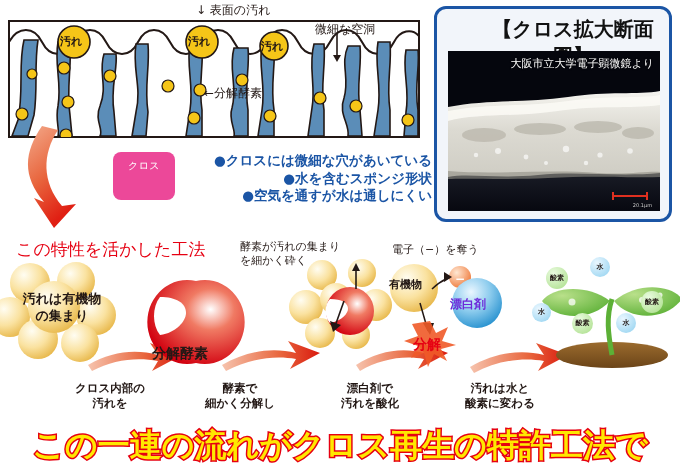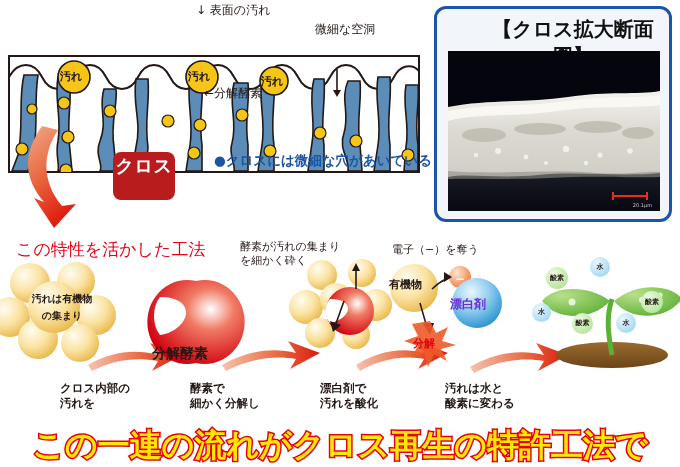--- a/index.html
+++ b/index.html
@@ -2,32 +2,32 @@
 <html><head>
 <meta charset="utf-8">
 <style>
   html,body{margin:0;padding:0;background:#ffffff;}
   body{width:680px;height:467px;position:relative;overflow:hidden;
        font-family:"DejaVu Sans","Liberation Sans",sans-serif;color:#231815;}
   .abs{position:absolute;}
   .nowrap{white-space:nowrap;}
 
   
-  #cross-section-panel{left:8px;top:20px;width:496px;height:118px;margin-top:35px;}
+  #cross-section-panel{left:8px;top:20px;width:496px;height:118px;}
   #cloth-svg{display:block;}
 
   .lbl{font-size:12px;line-height:1.25;color:#231815;font-weight:500;}
 
   #label-surface-dirt{left:196px;top:3px;}
   #label-micro-void{left:315px;top:22px;}
   #label-inner-dirt{left:204px;top:86px;}
 
   
-  #traits-badge{left:113px;top:152px;width:62px;height:48px;background:#b91c1c;
-    border-radius:8px;color:#fff;font-weight:bold;font-size:18px;line-height:23px;
+  #traits-badge{left:113px;top:152px;width:62px;height:48px;background:#ec4899;
+    border-radius:8px;color:#fff;font-weight:normal;font-size:10px;line-height:23px;
     text-align:center;letter-spacing:.5px;padding-top:2px;box-sizing:border-box;}
   #traits-list{left:186px;top:152px;width:246px;color:#1b55a5;font-weight:bold;
     font-size:13.5px;line-height:17.5px;}
   #traits-list div{white-space:nowrap;text-align:right;}
 
   
   #microscope-panel{left:434px;top:6px;width:238px;height:216px;
     background:#f2f5fa;border:3px solid #1b55a5;border-radius:12px;box-sizing:border-box;padding-left:40px;}
   #microscope-title{width:100%;text-align:center;margin-top:7px;font-size:20px;
     font-weight:bold;color:#111;letter-spacing:0px;}
@@ -40,33 +40,33 @@
   .scalebar:before{left:0;} .scalebar:after{right:0;}
   #scale-text{position:absolute;right:8px;bottom:3px;color:#c8c8c8;font-size:5px;}
 
   
   #process-heading{left:16px;top:238px;font-size:17px;font-weight:normal;color:#e60012;}
 
   
   #caption-enzyme-break{left:240px;top:240px;font-size:11px;line-height:14px;}
   #caption-steal-electron{left:392px;top:243px;font-size:11px;}
 
-  .step-caption{font-size:11.5px;line-height:14.5px;font-weight:bold;color:#231815;}
+  .step-caption{font-size:11.5px;line-height:14.5px;text-align:center;font-weight:bold;color:#231815;}
   #cap-1{left:60px;top:381px;width:100px;}
   #cap-2{left:190px;top:381px;width:100px;}
   #cap-3{left:320px;top:381px;width:100px;}
   #cap-4{left:445px;top:381px;width:110px;}
 
   
   #label-organic-cluster{left:10px;top:290px;width:104px;text-align:center;
-     font-size:10px;font-weight:bold;line-height:17px;color:#231815;}
+     font-size:13px;font-weight:bold;line-height:17px;color:#231815;}
   #label-enzyme{left:152px;top:325px;font-size:14px;font-weight:bold;color:#231815;margin-top:20px;}
   #label-organic-ball{left:389px;top:277px;font-size:11px;font-weight:bold;color:#231815;}
   #label-bleach{left:450px;top:296px;font-size:12px;font-weight:bold;color:#6d28d9;}
-  #label-decompose{left:413px;top:336px;font-size:11px;font-weight:bold;color:#e60012;}
+  #label-decompose{left:413px;top:336px;font-size:14px;font-weight:bold;color:#e60012;}
   #label-minus{left:455px;top:272px;font-size:12px;font-weight:bold;color:#fff;}
 
   
   #bottom-headline{left:0;top:424px;width:680px;text-align:center;
     font-size:32px;font-weight:bold;color:#ffe800;letter-spacing:0px;
     -webkit-text-stroke:3px #e60012;paint-order:stroke fill;}
 
   svg{overflow:visible;}
 </style>
 </head>
@@ -148,20 +148,22 @@
     </linearGradient>
   </defs>
   <path d="M24,2 C6,28 4,52 26,78 L16,74 L36,104 L58,80 L44,82 C24,58 24,30 40,6 Z" fill="url(#redgrad)"></path>
 </svg>
 
 <div class="abs" id="traits-badge">
   <div>クロス</div>
 </div>
 <div class="abs" id="traits-list">
   <div>●クロスには微細な穴があいている</div>
+  <div>●水を含むスポンジ形状</div>
+  <div>●空気を通すが水は通しにくい</div>
 </div>
 
 <div class="abs" id="microscope-panel">
   <div id="microscope-title">【クロス拡大断面図】</div>
   <div id="microscope-photo">
     <svg width="212" height="160" viewBox="0 0 212 160">
       <defs>
         <linearGradient id="fibgrad" x1="0" y1="0" x2="0" y2="1">
           <stop offset="0%" stop-color="#f4f3ee"></stop>
             <stop offset="45%" stop-color="#dcdad2"></stop>
@@ -187,20 +189,21 @@
           <circle cx="78" cy="106" r="2.4"></circle>
           <circle cx="118" cy="98" r="3.2"></circle>
         <circle cx="152" cy="104" r="2.6"></circle>
           <circle cx="28" cy="104" r="2.2"></circle>
           <circle cx="182" cy="100" r="2.8"></circle>
         <circle cx="98" cy="112" r="2"></circle>
           <circle cx="138" cy="112" r="2.2"></circle>
       </g>
       <path d="M0,120 C50,124 100,118 150,122 C180,124 200,120 212,121 L212,126 C180,127 150,124 100,127 C60,129 20,127 0,128 Z" fill="#8f8d84" opacity="0.6"></path>
     </svg>
+    <div id="photo-credit">大阪市立大学電子顕微鏡より</div>
     <div class="scalebar"></div>
     <div id="scale-text">20.1μm</div>
   </div>
 </div>
 
 <div class="abs" id="process-heading">この特性を活かした工法</div>
 
 <svg class="abs" style="left:0;top:255px;" width="680" height="130" viewBox="0 0 680 130">
   <defs>
     <radialGradient id="yball" cx="35%" cy="30%" r="75%">

